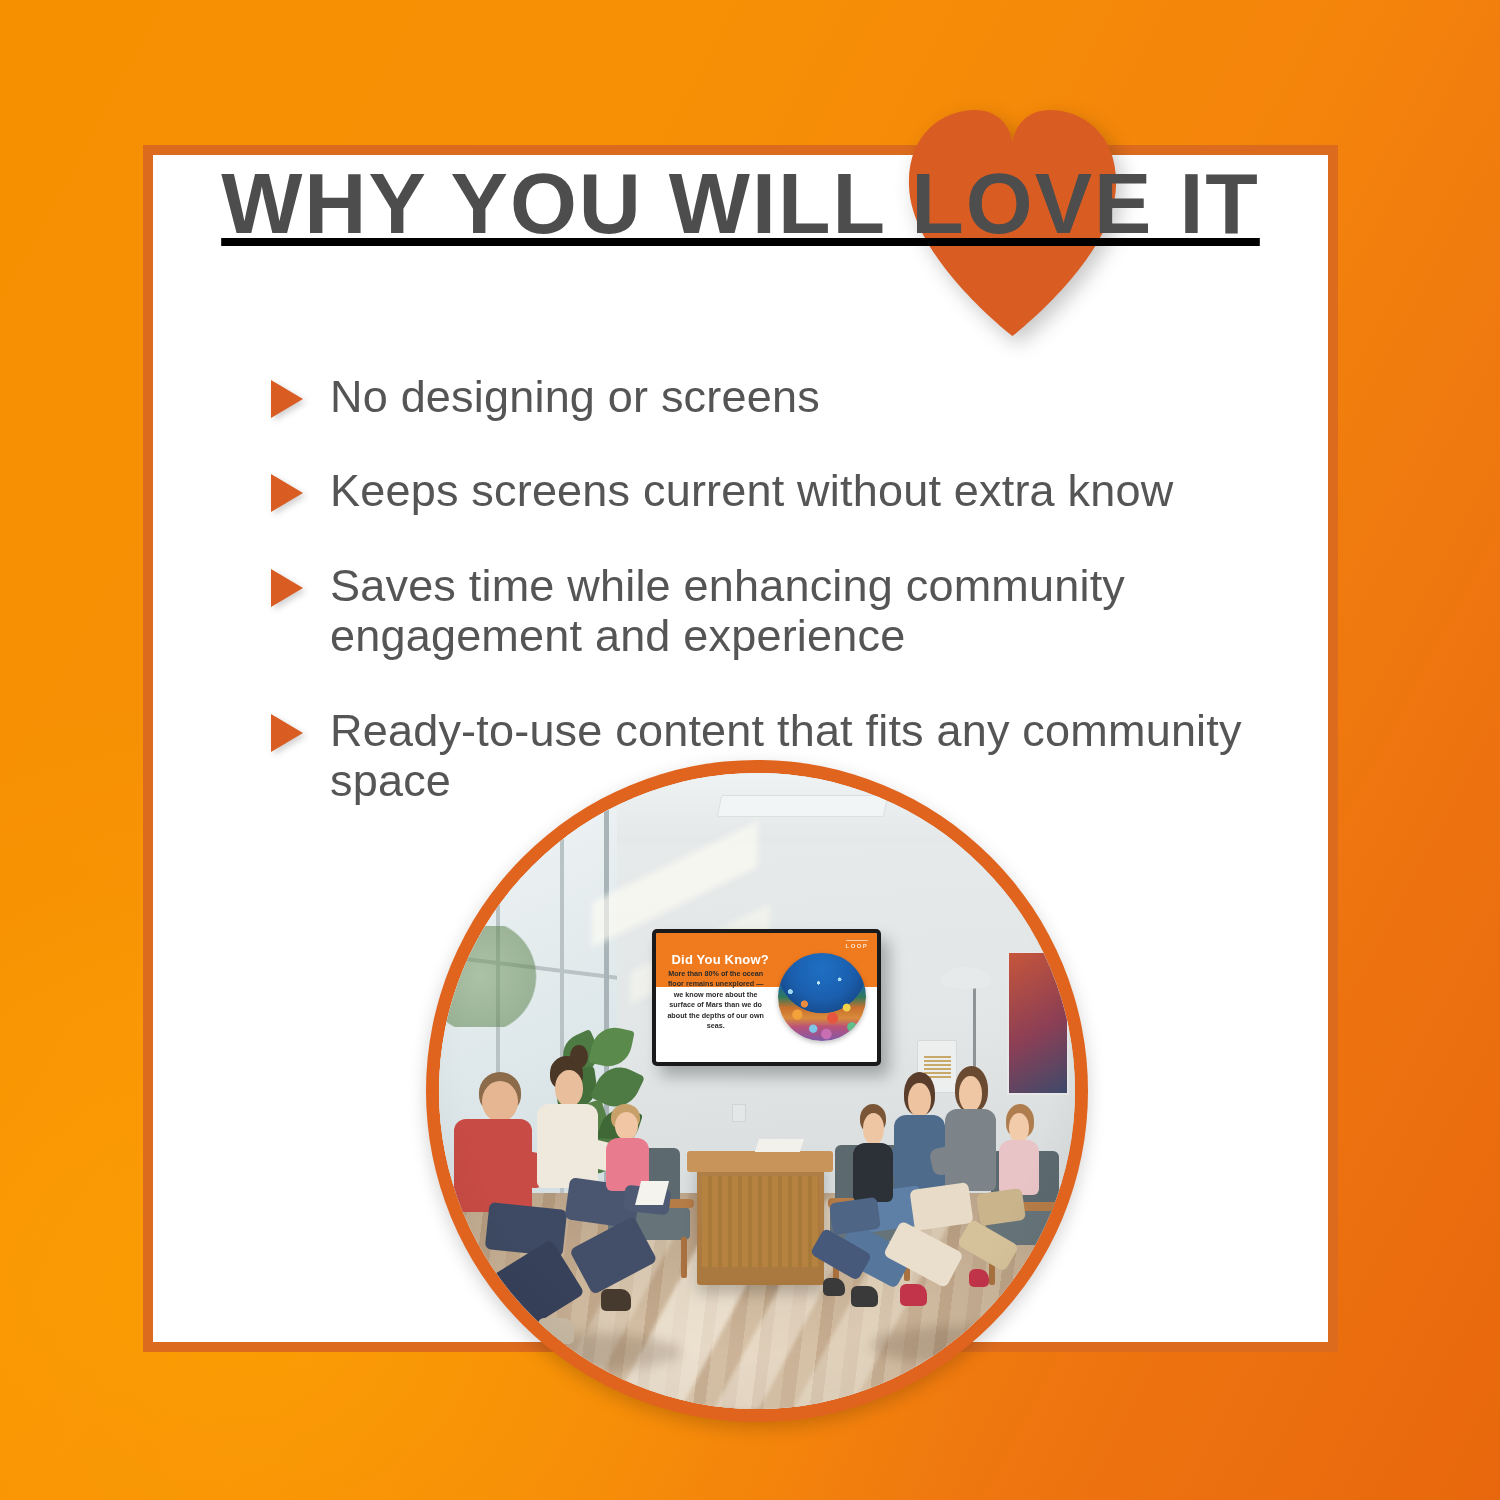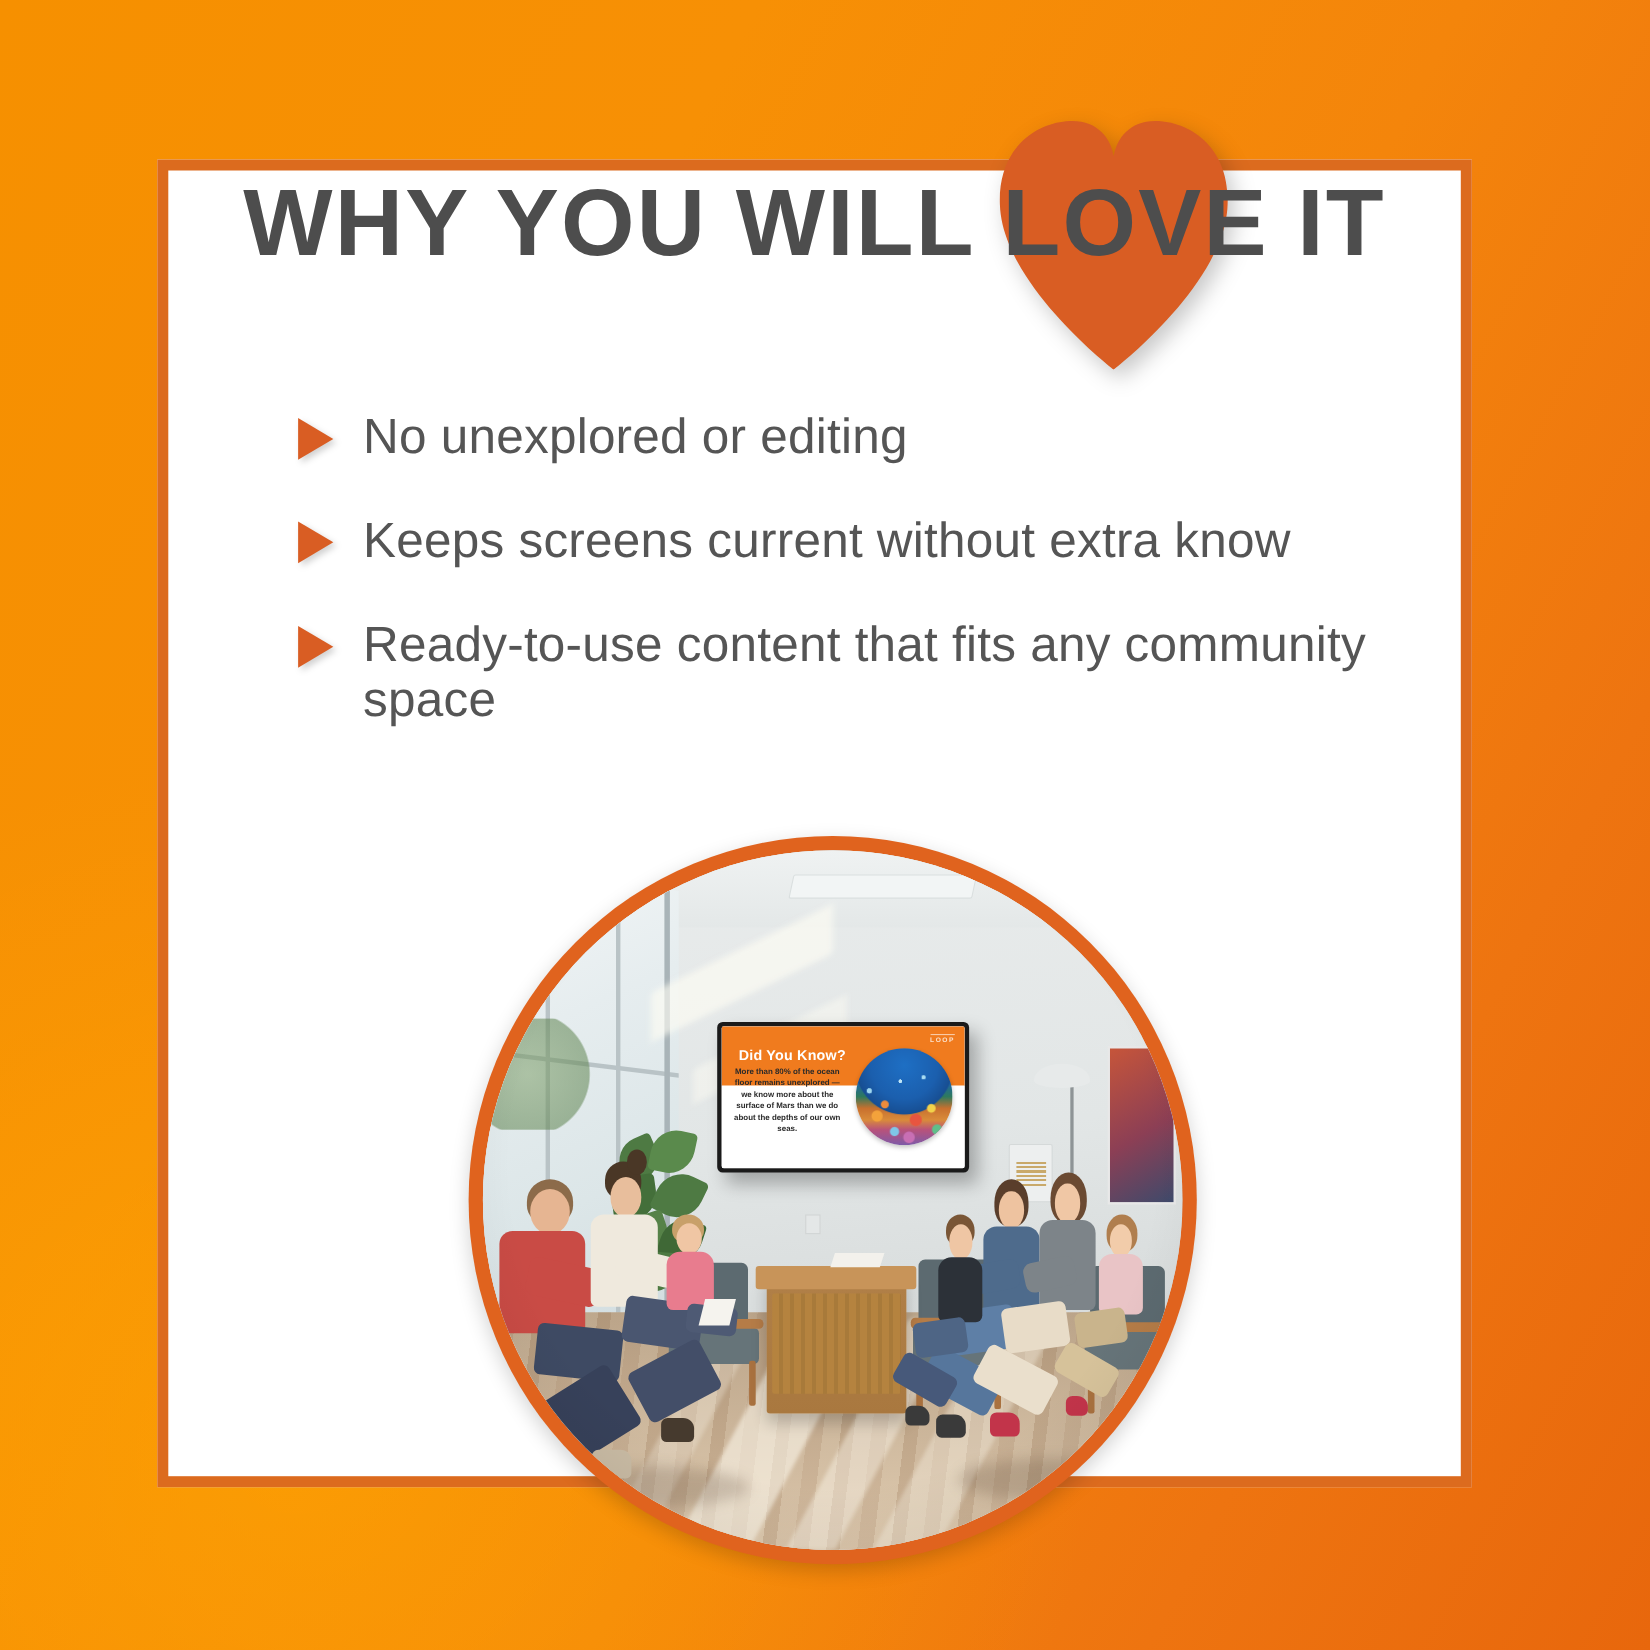--- a/index.html
+++ b/index.html
@@ -33,21 +33,21 @@
   .heart-wrap{
     position:absolute;left:905px;top:108px;width:215px;height:230px;
     z-index:4;pointer-events:none;
     filter:drop-shadow(6px 8px 10px rgba(0,0,0,.22));
   }
   .heart-wrap svg{display:block;width:100%;height:100%;}
 
   
   .titles{
     position:absolute;left:143px;top:160px;width:1195px;
-    z-index:6;text-align:center;pointer-events:none;
+    z-index:6;text-align:center;pointer-events:none;text-decoration:underline;
   }
   .title-main{
     font-family:"Liberation Sans Narrow","Liberation Sans",sans-serif;
     font-weight:700;font-size:86px;line-height:1.0;
     letter-spacing:2px;color:#4D4D4D;
     transform:scaleX(1.0);
     margin:0;padding:0 20px;
     white-space:nowrap;
   }
   .title-sub{
@@ -312,32 +312,40 @@
   </div>
 
   <div class="bullets">
 
     <div class="bullet">
       <span class="tri">
         <svg viewBox="0 0 38 42" xmlns="http://www.w3.org/2000/svg">
           <path d="M3 2 L35 21 L3 40 Z" fill="#D95D23"></path>
         </svg>
       </span>
-      <span class="btxt">No unexplored or editing</span>
+      <span class="btxt">No designing or screens</span>
     </div>
 
     <div class="bullet">
       <span class="tri">
         <svg viewBox="0 0 38 42" xmlns="http://www.w3.org/2000/svg">
           <path d="M3 2 L35 21 L3 40 Z" fill="#D95D23"></path>
         </svg>
       </span>
       <span class="btxt">Keeps screens current without extra know</span>
     </div>
 
+    <div class="bullet">
+      <span class="tri">
+        <svg viewBox="0 0 38 42" xmlns="http://www.w3.org/2000/svg">
+          <path d="M3 2 L35 21 L3 40 Z" fill="#D95D23"></path>
+        </svg>
+      </span>
+      <span class="btxt">Saves time while enhancing community engagement and experience</span>
+    </div>
 
     <div class="bullet">
       <span class="tri">
         <svg viewBox="0 0 38 42" xmlns="http://www.w3.org/2000/svg">
           <path d="M3 2 L35 21 L3 40 Z" fill="#D95D23"></path>
         </svg>
       </span>
       <span class="btxt">Ready-to-use content that fits any community space</span>
     </div>
 

